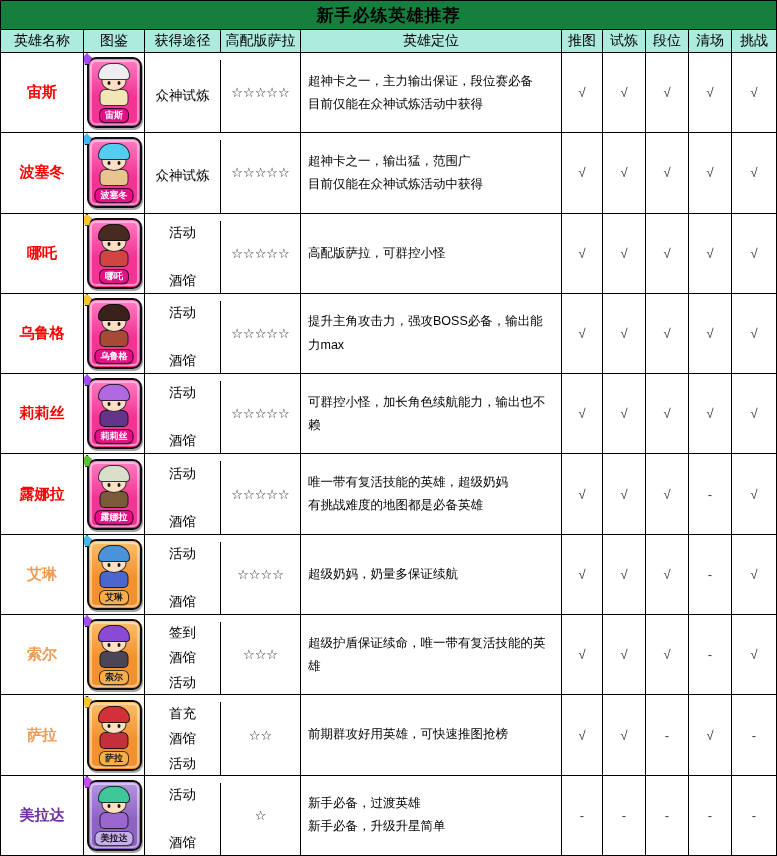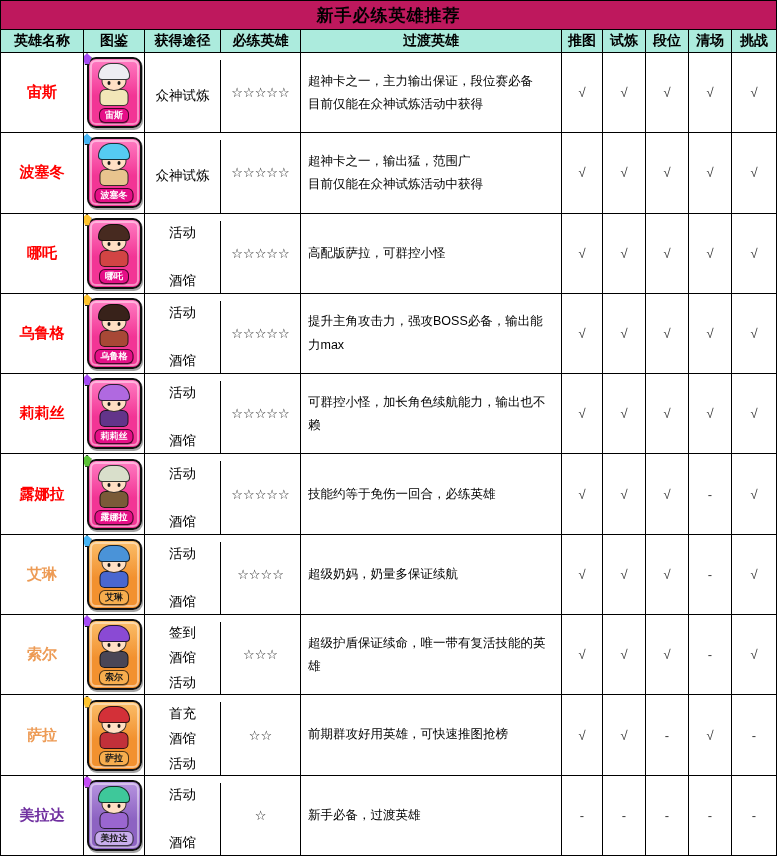--- a/index.html
+++ b/index.html
@@ -12,21 +12,21 @@
   .title-row{
     height:28px;flex:0 0 28px;display:flex;align-items:center;justify-content:center;
     border-bottom:1px solid #000;font-weight:bold;font-size:17px;letter-spacing:1px;
   }
   .header-row{
     height:22px;flex:0 0 22px;display:grid;grid-template-columns:var(--cols);
     border-bottom:1px solid #000;
   }
   .header-row .hcell{
     display:flex;align-items:center;justify-content:center;
-    border-right:1px solid #000;font-weight:bold;font-size:14px;
+    border-right:1px solid #000;font-weight:normal;font-size:14px;
   }
   .header-row .hcell:last-child{border-right:none;}
   .rows{flex:1;display:flex;flex-direction:column;}
   .row{flex:1;display:grid;grid-template-columns:var(--cols);border-bottom:1px solid #000;}
   .row:last-child{border-bottom:none;}
   .cell{
     border-right:1px solid #000;display:flex;align-items:center;justify-content:center;
     overflow:hidden;
   }
   .cell:last-child{border-right:none;}
@@ -83,29 +83,29 @@
   
   .role-cell{flex-direction:column;align-items:flex-start;justify-content:center;
     padding:0 7px;font-size:12.5px;line-height:1.85;text-align:left;}
   
   .mark-cell{font-size:13px;color:#3a3a3a;}
 </style>
 </head>
 <body>
 
 <div class="table">
-  <div class="title-row" style="background: #be185d;">
+  <div class="title-row" style="background: #15803d;">
     <span>新手必练英雄推荐</span>
   </div>
   <div class="header-row" style="background: rgb(172, 235, 221);">
     <div class="hcell">英雄名称</div>
     <div class="hcell">图鉴</div>
     <div class="hcell">获得途径</div>
-    <div class="hcell">必练英雄</div>
-    <div class="hcell">过渡英雄</div>
+    <div class="hcell">高配版萨拉</div>
+    <div class="hcell">英雄定位</div>
     <div class="hcell">推图</div>
     <div class="hcell">试炼</div>
     <div class="hcell">段位</div>
     <div class="hcell">清场</div>
     <div class="hcell">挑战</div>
   </div>
   <div class="rows" id="rows">
   <div class="row">
     <div class="cell name-cell">
       <span class="hero-name" style="color: rgb(255, 0, 0);">宙斯</span>
@@ -276,21 +276,22 @@
         </div>
         <div class="card-label" style="background: rgb(229, 15, 135); color: rgb(255, 255, 255);">露娜拉</div>
       </div>
     </div>
     <div class="cell obtain-cell n2">
           <div>活动</div>
           <div>酒馆</div>
         </div>
     <div class="cell diff-cell">☆☆☆☆☆</div>
     <div class="cell role-cell">
-          <div>技能约等于免伤一回合，必练英雄</div>
+          <div>唯一带有复活技能的英雄，超级奶妈</div>
+          <div>有挑战难度的地图都是必备英雄</div>
         </div>
     <div class="cell mark-cell" style="color: rgb(58, 58, 58);">√</div>
     <div class="cell mark-cell" style="color: rgb(58, 58, 58);">√</div>
     <div class="cell mark-cell" style="color: rgb(58, 58, 58);">√</div>
     <div class="cell mark-cell" style="color: rgb(58, 58, 58);">-</div>
     <div class="cell mark-cell" style="color: rgb(58, 58, 58);">√</div>
   </div>
 
   <div class="row">
     <div class="cell name-cell">
@@ -403,20 +404,21 @@
         <div class="card-label" style="background: rgb(201, 174, 237); color: rgb(26, 26, 26);">美拉达</div>
       </div>
     </div>
     <div class="cell obtain-cell n2">
           <div>活动</div>
           <div>酒馆</div>
         </div>
     <div class="cell diff-cell">☆</div>
     <div class="cell role-cell">
           <div>新手必备，过渡英雄</div>
+          <div>新手必备，升级升星简单</div>
         </div>
     <div class="cell mark-cell" style="color: rgb(58, 58, 58);">-</div>
     <div class="cell mark-cell" style="color: rgb(58, 58, 58);">-</div>
     <div class="cell mark-cell" style="color: rgb(58, 58, 58);">-</div>
     <div class="cell mark-cell" style="color: rgb(58, 58, 58);">-</div>
     <div class="cell mark-cell" style="color: rgb(58, 58, 58);">-</div>
   </div>
 </div>
 </div>
 

